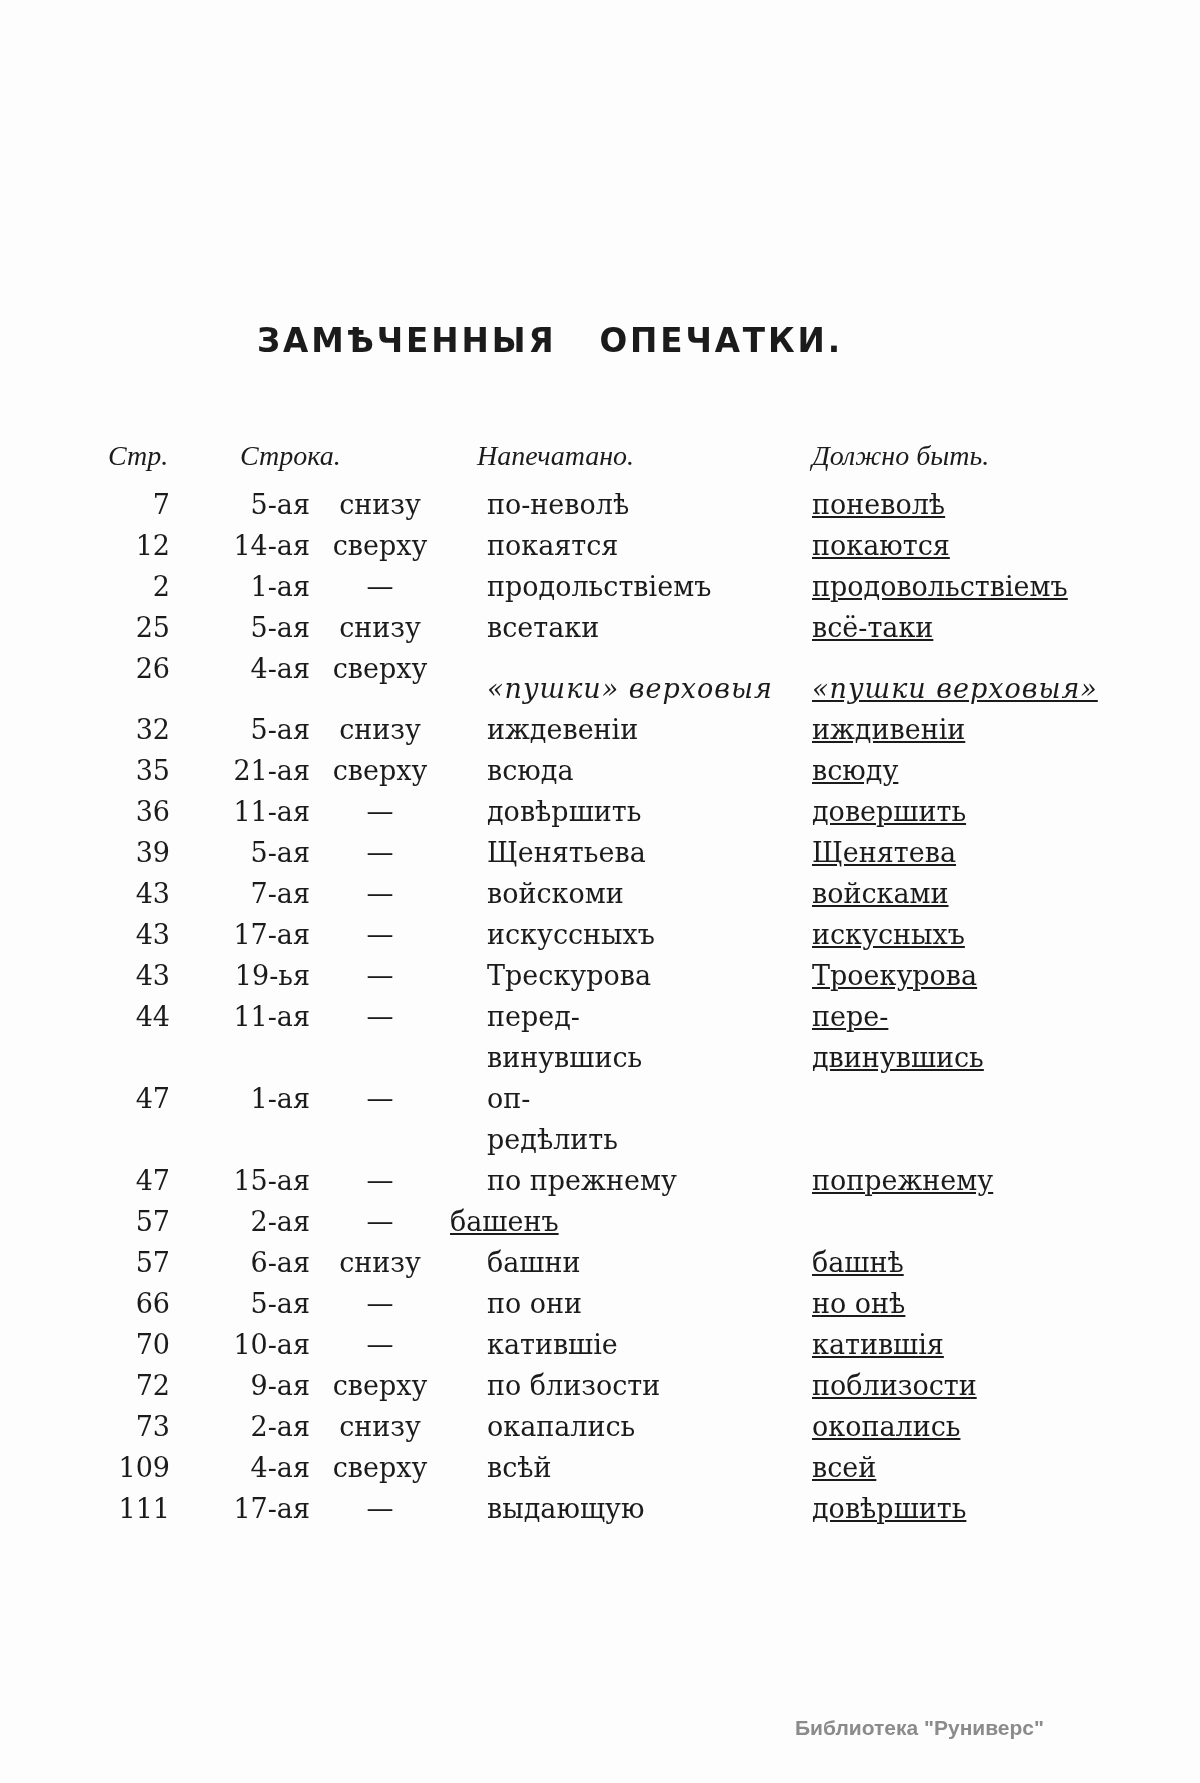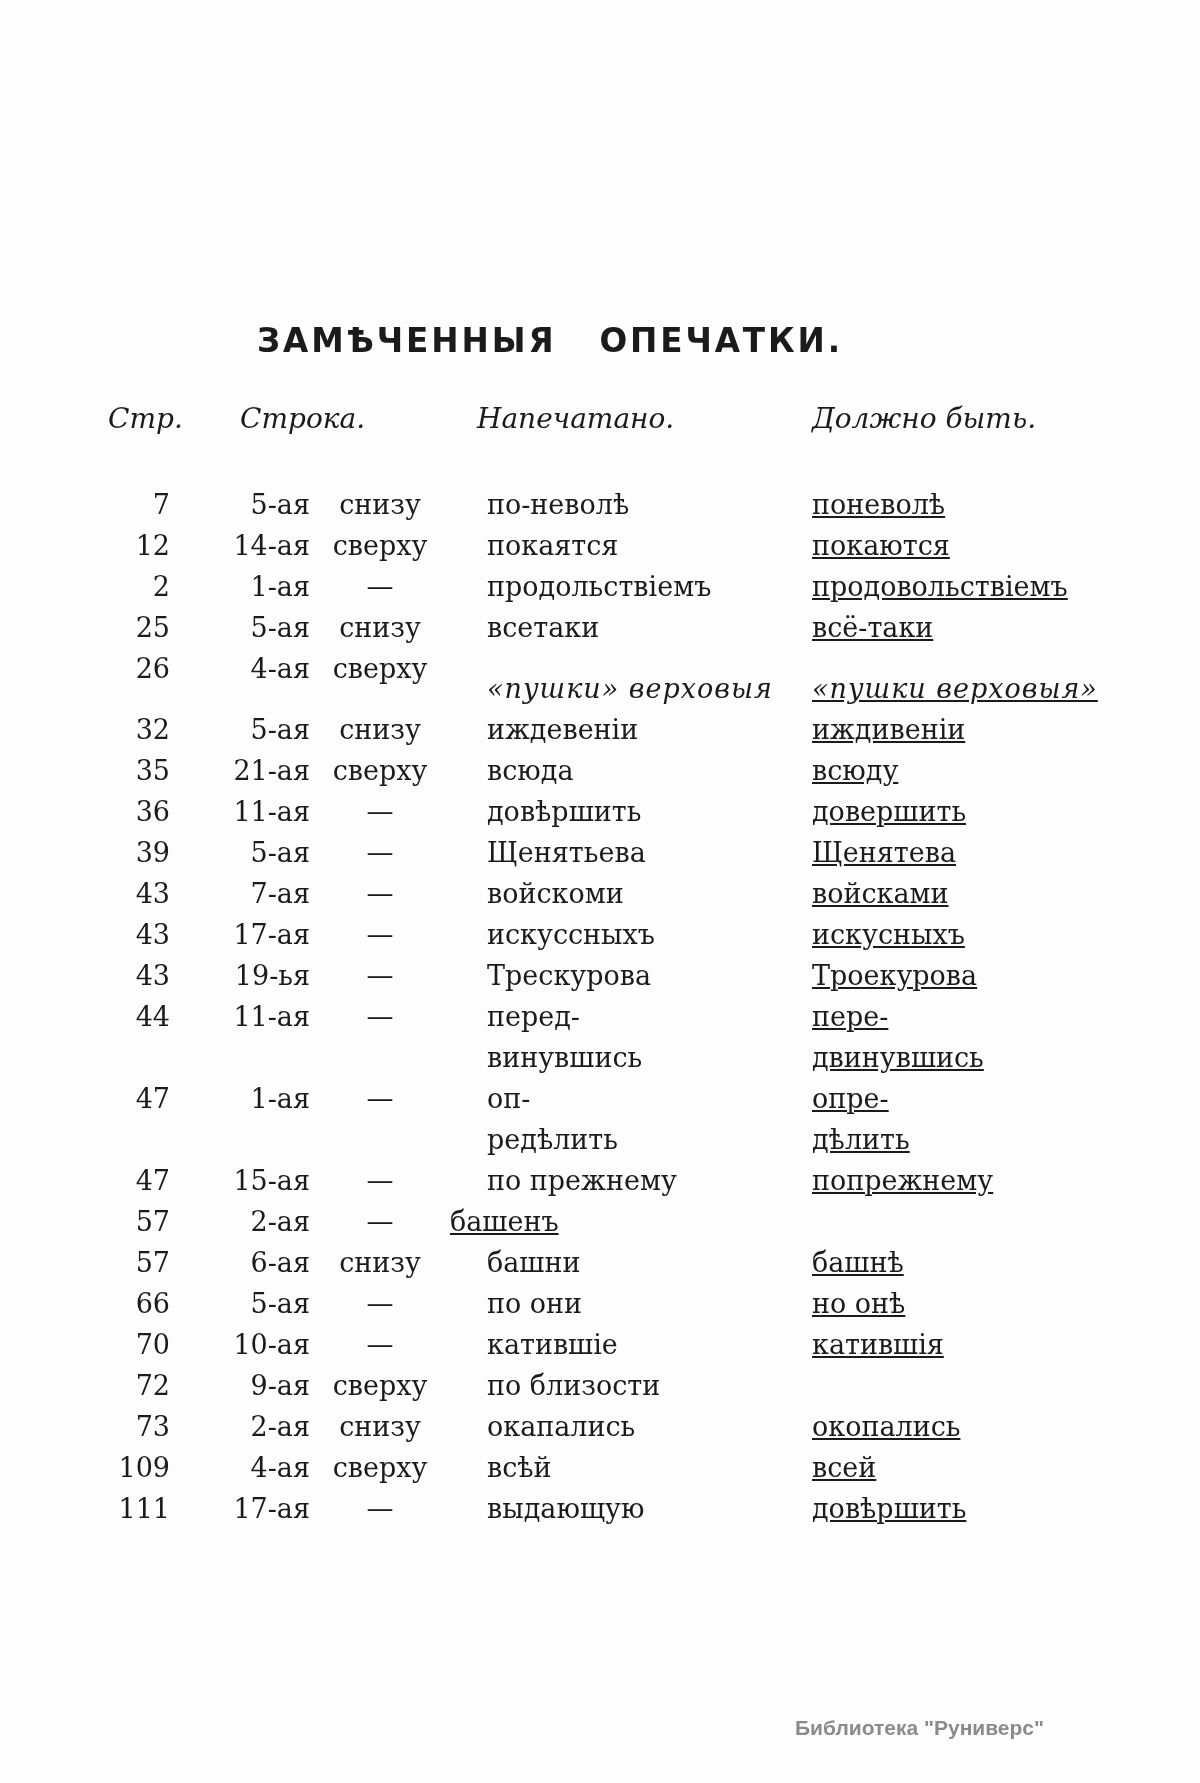--- a/index.html
+++ b/index.html
@@ -16,21 +16,21 @@
     top: 320px; left: 0; width: 1100px;
     text-align: center;
     font-family: "DejaVu Sans", sans-serif;
     font-weight: bold;
     font-size: 34px;
     letter-spacing: 3px;
     word-spacing: 30px;
     transform: scaleX(0.96);
     white-space: nowrap;
   }
-  .table-head { position: absolute; top: 402px; left: 0; width: 952px; height: 40px; }
+  .table-head { position: absolute; top: 440px; left: 0; width: 952px; height: 40px; font-family: Liberation Serif, serif; }
   .table-head span {
     position: absolute;
     font-style: italic;
     font-size: 28px;
     white-space: nowrap;
   }
   .h-page    { left: 108px; }
   .h-line    { left: 240px; }
   .h-printed { left: 477px; }
   .h-correct { left: 812px; }
@@ -165,22 +165,20 @@
 винувшись</div>
     <div class="cell-correct">пере-
 двинувшись</div>
   </div>
     <div class="row">
     <div class="cell-page">47</div>
     <div class="cell-line">1-ая</div>
     <div class="cell-pos">—</div>
     <div class="cell-printed">оп-
 редѣлить</div>
-    <div class="cell-correct">опре-
-дѣлить</div>
   </div>
     <div class="row">
     <div class="cell-page">47</div>
     <div class="cell-line">15-ая</div>
     <div class="cell-pos">—</div>
     <div class="cell-printed">по прежнему</div>
     <div class="cell-correct">попрежнему</div>
   </div>
     <div class="row">
     <div class="cell-page">57</div>
@@ -207,20 +205,21 @@
     <div class="cell-line">10-ая</div>
     <div class="cell-pos">—</div>
     <div class="cell-printed">катившіе</div>
     <div class="cell-correct">катившія</div>
   </div>
     <div class="row">
     <div class="cell-page">72</div>
     <div class="cell-line">9-ая</div>
     <div class="cell-pos">сверху</div>
     <div class="cell-printed">по близости</div>
+    <div class="cell-correct">поблизости</div>
   </div>
     <div class="row">
     <div class="cell-page">73</div>
     <div class="cell-line">2-ая</div>
     <div class="cell-pos">снизу</div>
     <div class="cell-printed">окапались</div>
     <div class="cell-correct">окопались</div>
   </div>
     <div class="row">
     <div class="cell-page">109</div>

